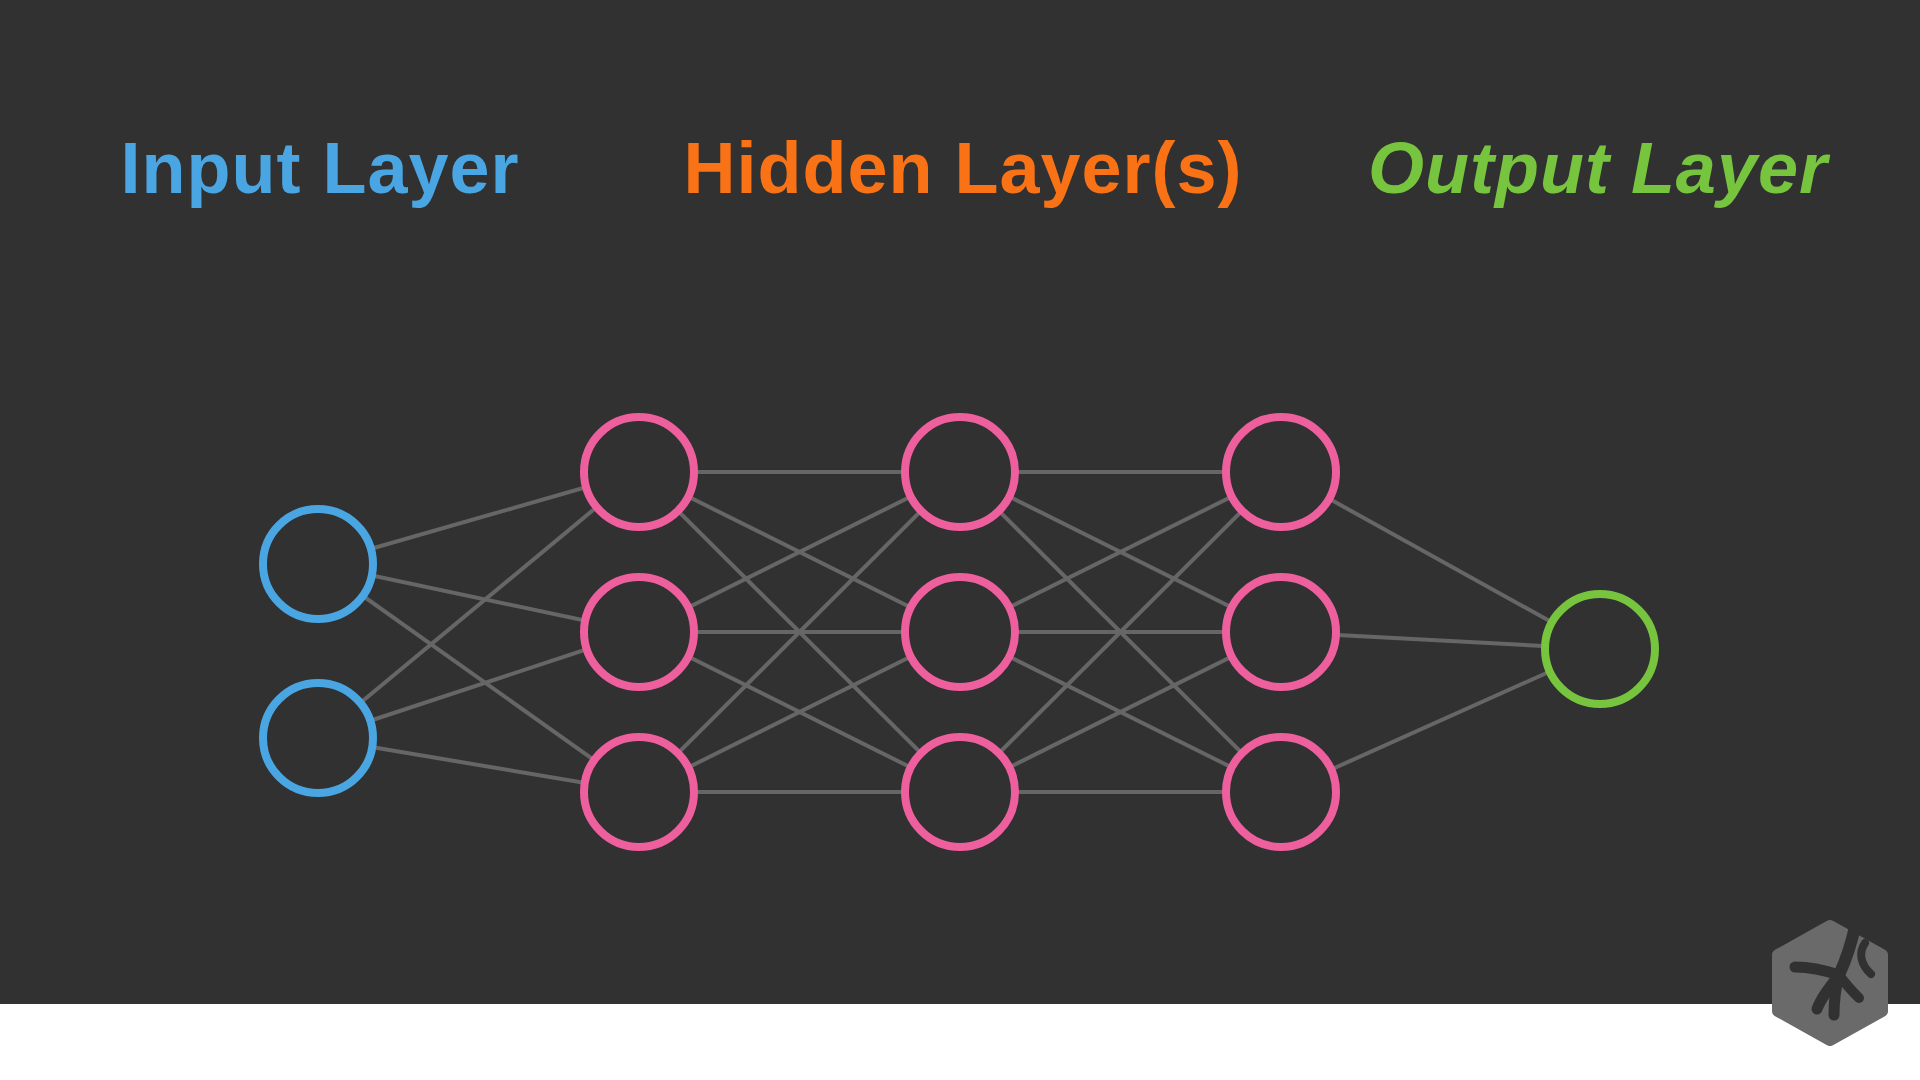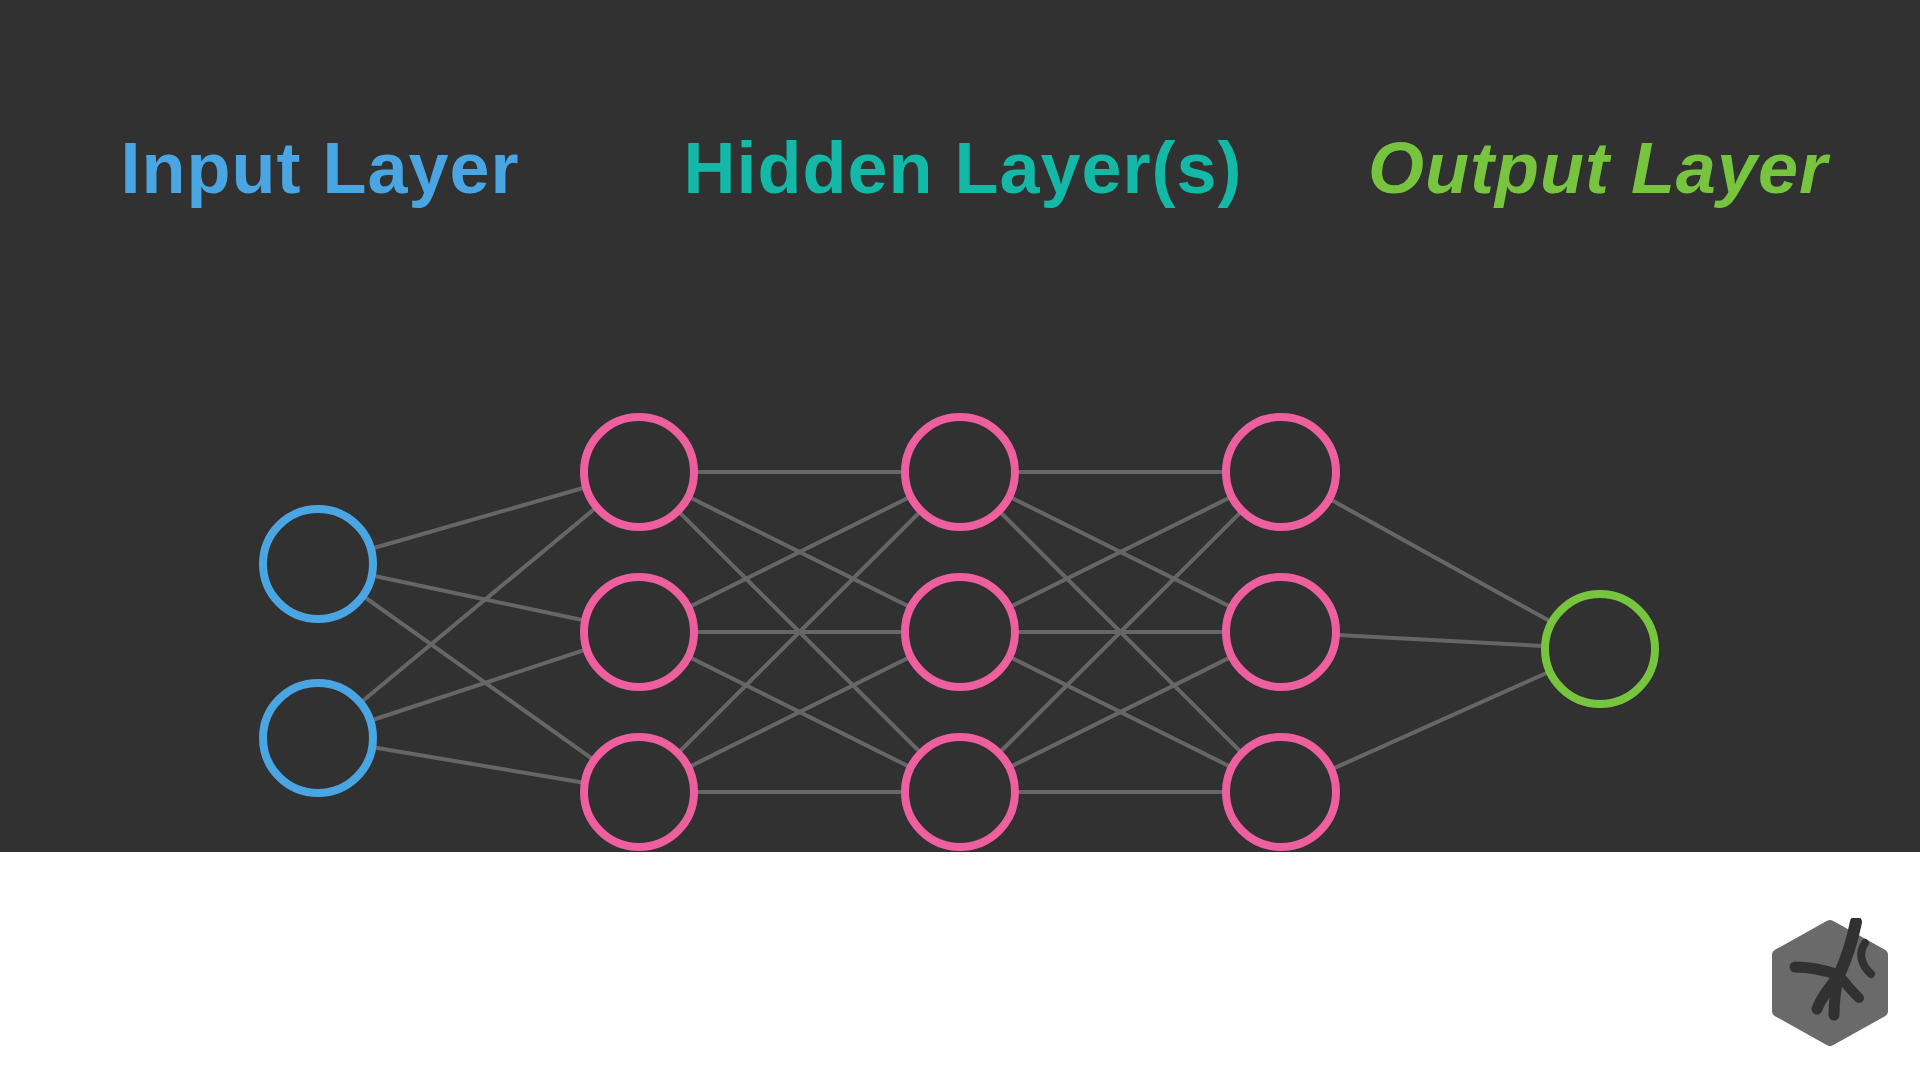--- a/index.html
+++ b/index.html
@@ -6,21 +6,21 @@
     margin: 0;
     padding: 0;
     width: 1920px;
     height: 1080px;
     overflow: hidden;
     font-family: "Liberation Sans", sans-serif;
   }
   .stage {
     position: relative;
     width: 1920px;
-    height: 852px;
+    height: 1004px;
     background: #313131;
   }
   .layer-label {
     position: absolute;
     top: 132px;
     transform: translateX(-50%);
     font-size: 72px;
     font-weight: bold;
     letter-spacing: 1px;
     white-space: nowrap;
@@ -44,21 +44,21 @@
     height: 128px;
   }
 </style>
 </head>
 <body>
 
 <div class="stage">
 
   <div class="layer-label" id="label-input" style="color: rgb(74, 166, 226);">Input Layer</div>
 
-  <div class="layer-label" id="label-hidden" style="color: #14b8a6;">Hidden Layer(s)</div>
+  <div class="layer-label" id="label-hidden" style="color: #f97316;">Hidden Layer(s)</div>
 
   <div class="layer-label" id="label-output" style="color: rgb(119, 196, 63); font-style: italic;">Output Layer</div>
 
   <svg id="network-svg" viewBox="0 0 1920 1080">
     <g id="edges">
         <line x1="318" y1="564" x2="639" y2="472" stroke="#666666" stroke-width="4"></line>
         <line x1="318" y1="564" x2="639" y2="632" stroke="#666666" stroke-width="4"></line>
         <line x1="318" y1="564" x2="639" y2="792" stroke="#666666" stroke-width="4"></line>
         <line x1="318" y1="738" x2="639" y2="472" stroke="#666666" stroke-width="4"></line>
         <line x1="318" y1="738" x2="639" y2="632" stroke="#666666" stroke-width="4"></line>

